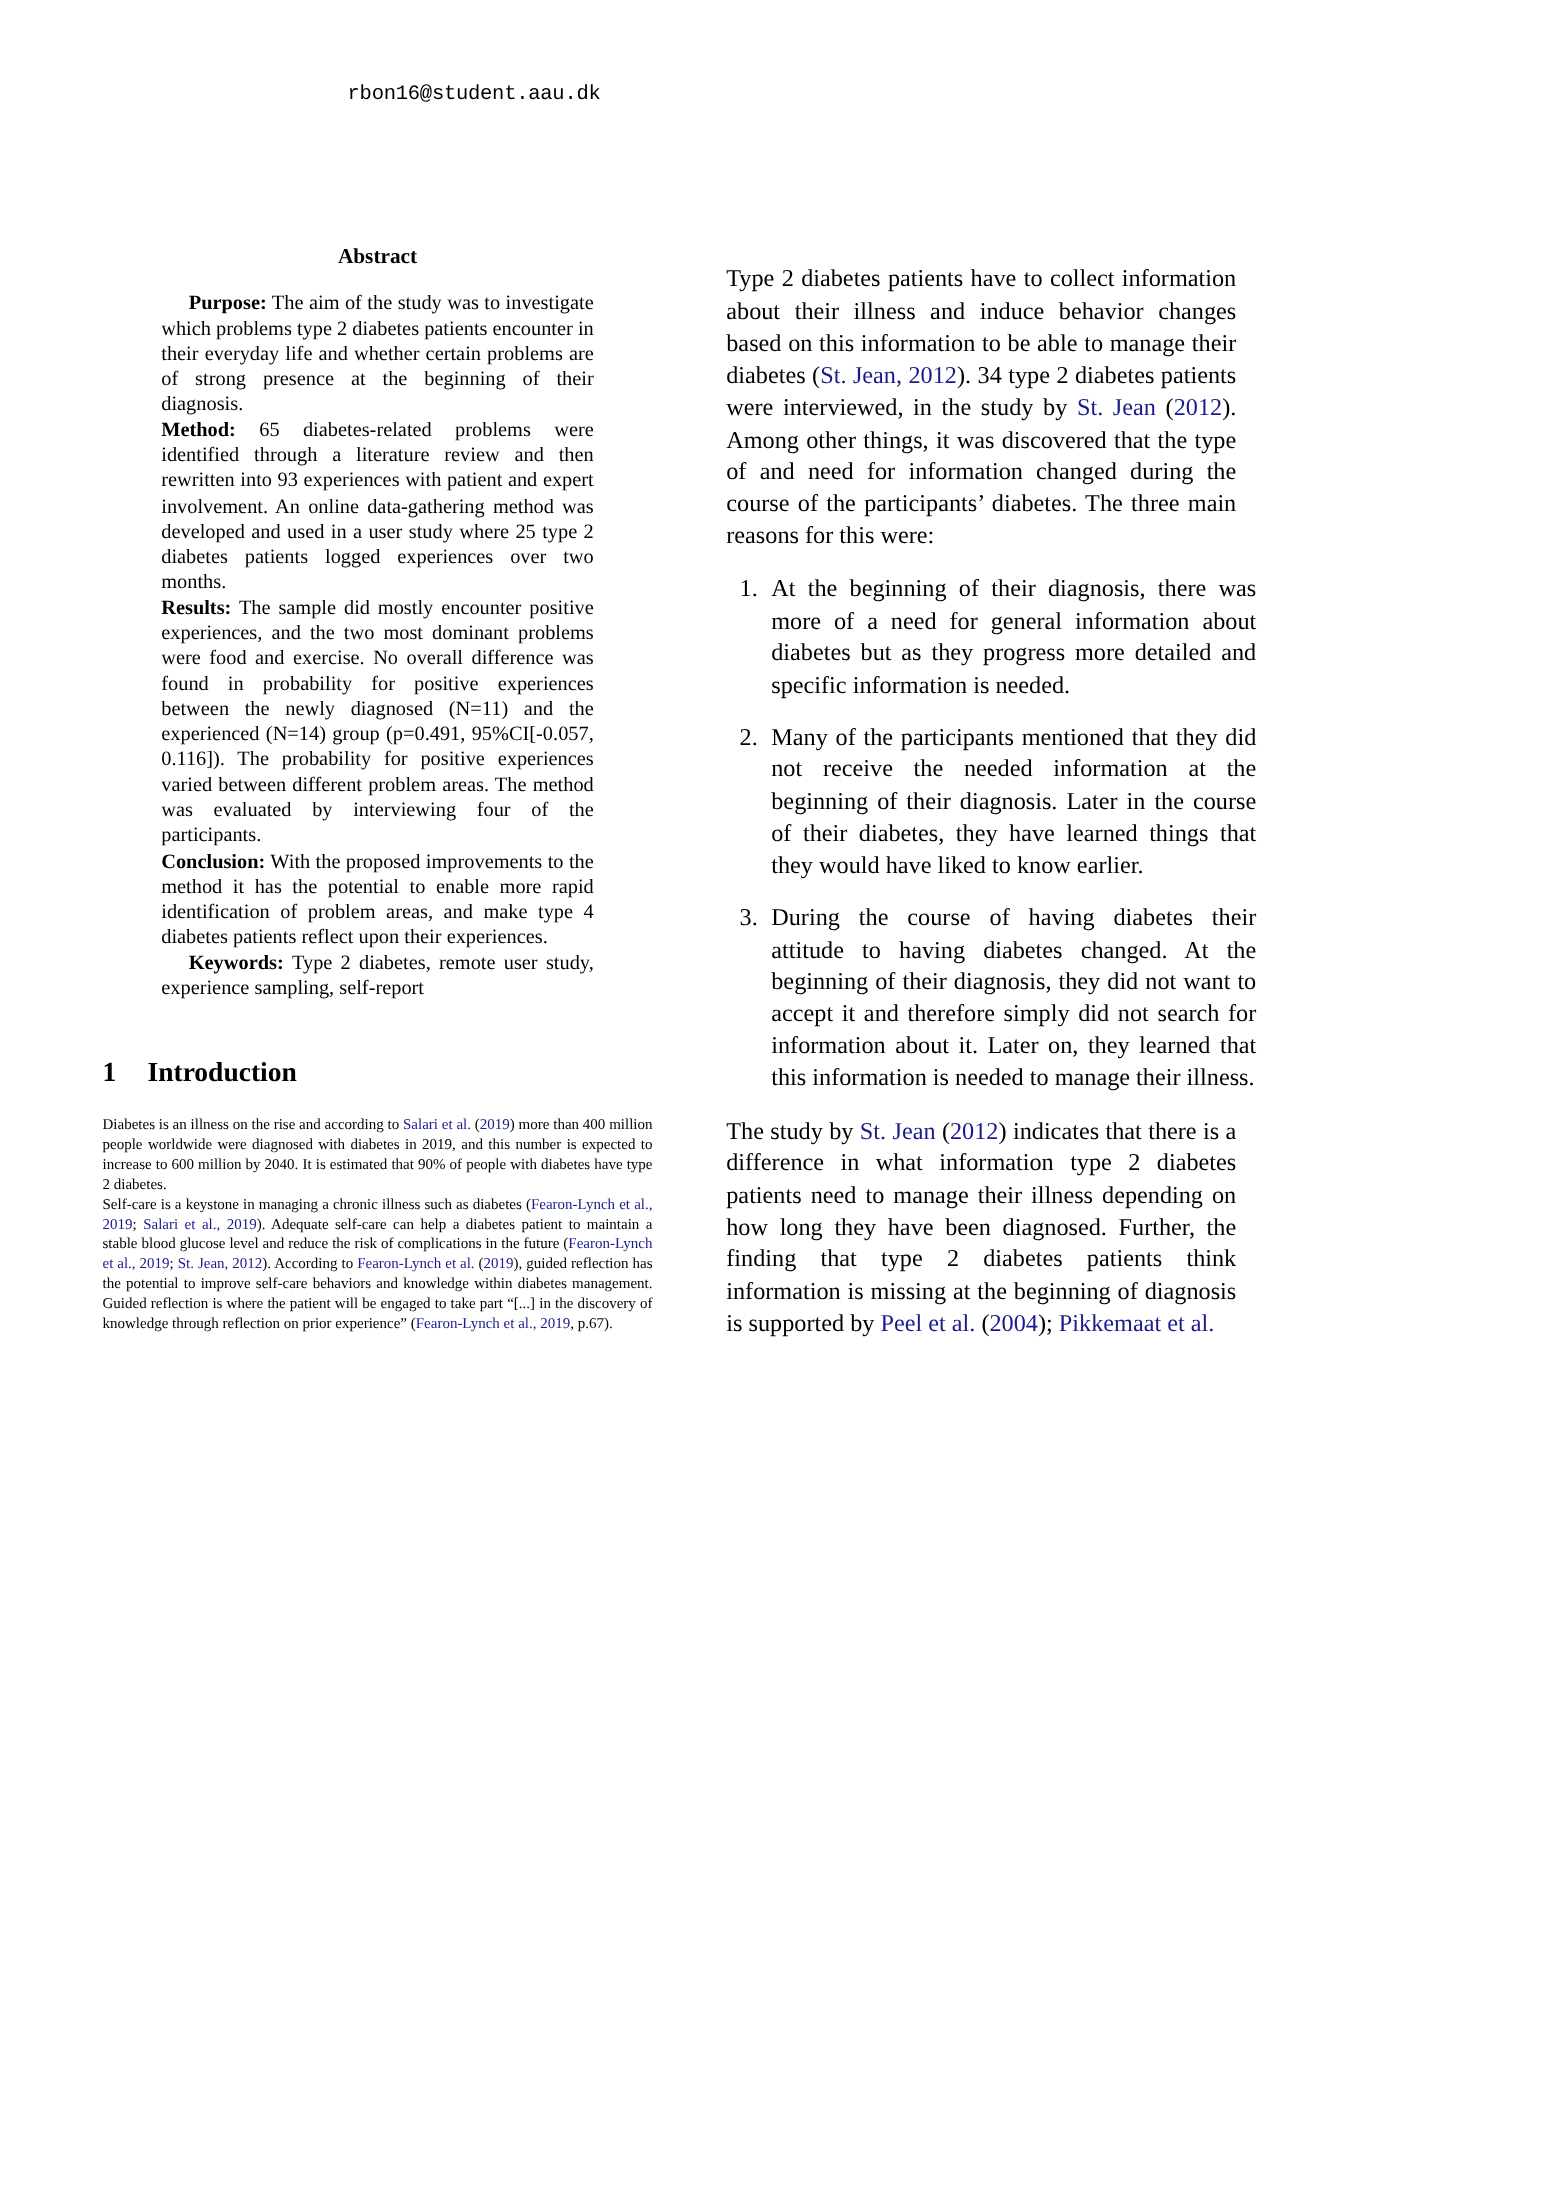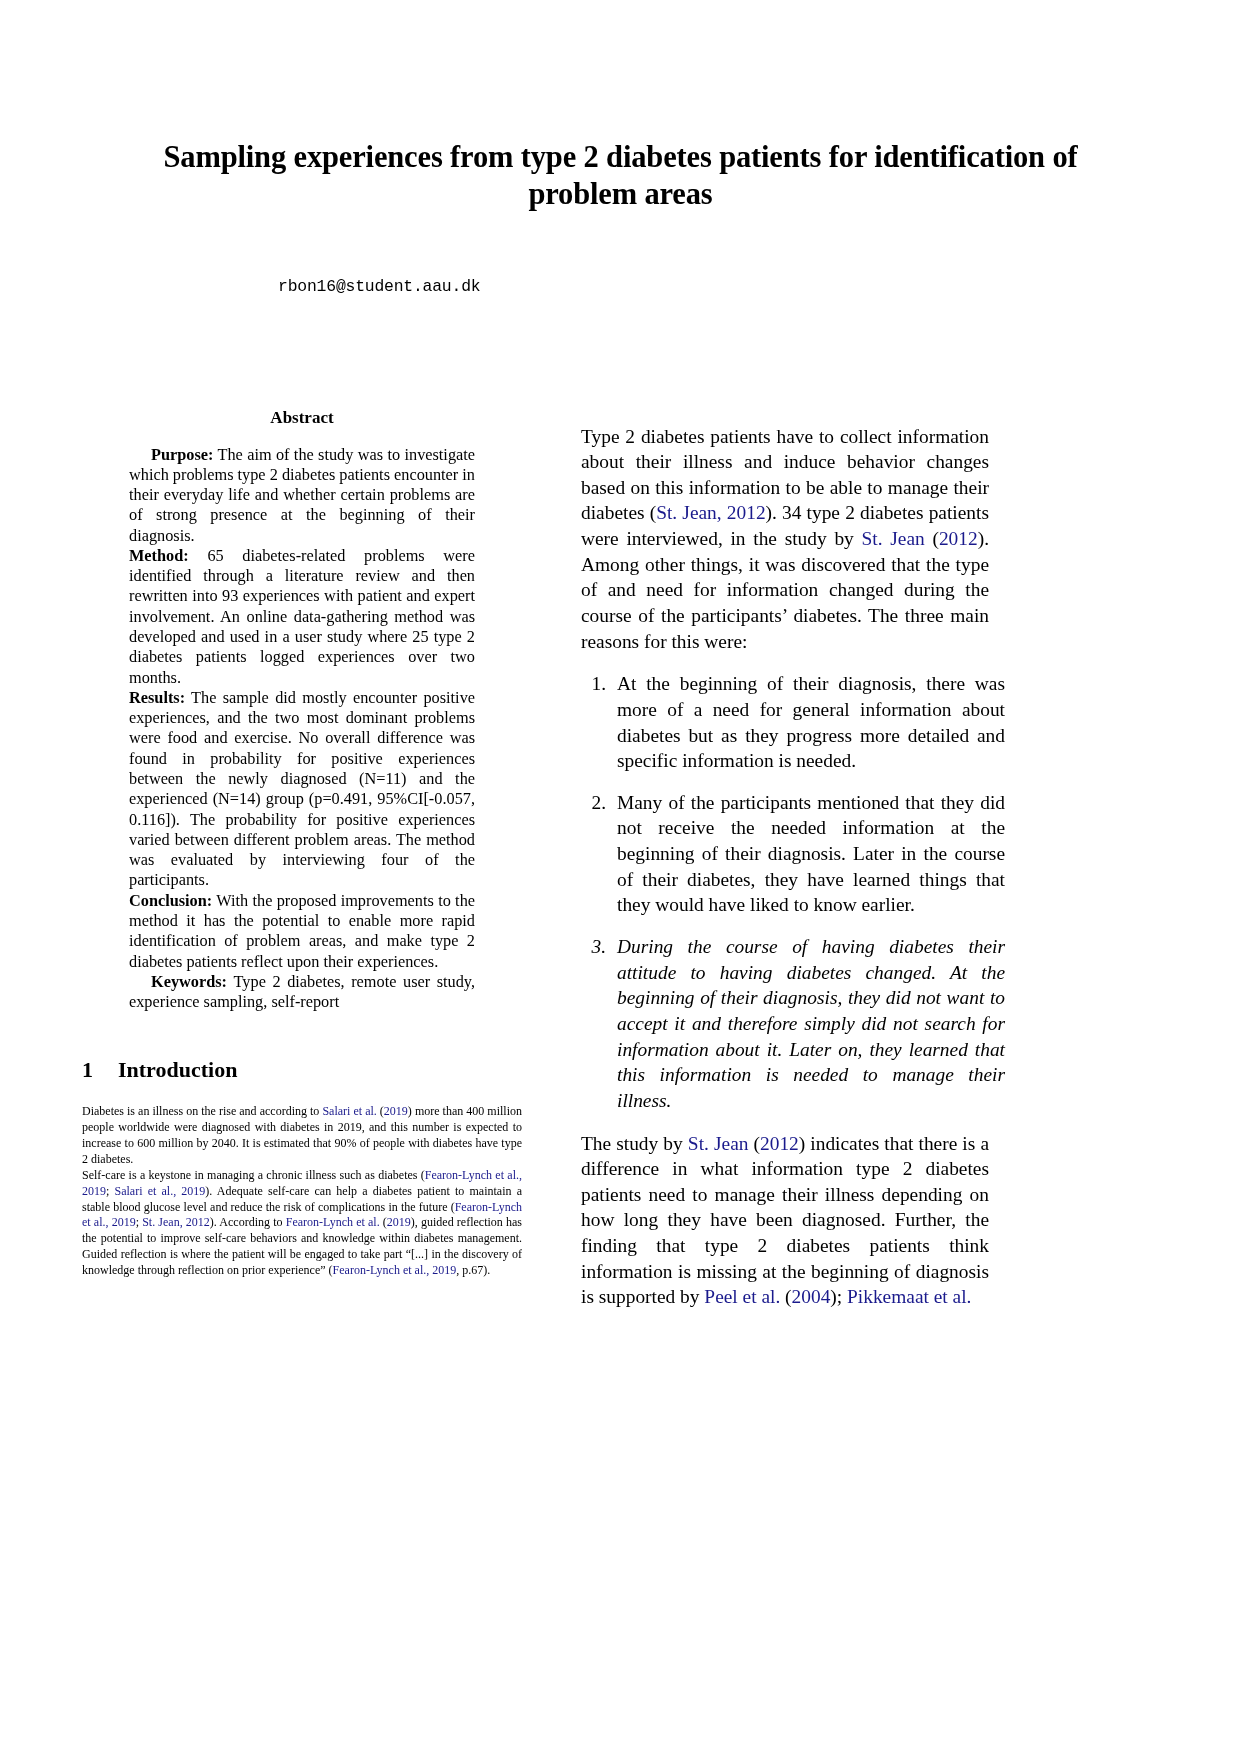--- a/index.html
+++ b/index.html
@@ -140,51 +140,48 @@
     margin: 17px 0 17px 0;
     padding-left: 46px;
     font-size: 19.4px;
     line-height: 1.322;
   }
   ol.numlist li {
     text-align: justify;
     margin-bottom: 16px;
     padding-left: 6px;
   }
-  ol.numlist li:last-child { margin-bottom: 14px; font-style: italic; }
+  ol.numlist li:last-child { margin-bottom: 14px; }
   .after-list { margin-top: 18px; }
 </style>
 </head>
 <body>
 
 <div id="page">
 
-  <div class="title-block">
-    <h1 class="paper-title">Sampling experiences from type 2 diabetes patients for identification of problem areas</h1>
-  </div>
 
   <div class="authors-row">
     <div class="author-col">
       <div class="author-email">rbon16@student.aau.dk</div>
     </div>
     <div class="author-col">
     </div>
   </div>
 
   <div class="columns">
 
     <div class="col col-left">
 
       <div class="abstract-wrap">
         <div class="abstract-heading">Abstract</div>
         <div class="abstract-body">
           <p class="first"><span class="lbl">Purpose:</span><span> The aim of the study was to investigate which problems type 2 diabetes patients encounter in their everyday life and whether certain problems are of strong presence at the beginning of their diagnosis.</span></p>
           <p><span class="lbl">Method:</span><span> 65 diabetes-related problems were identified through a literature review and then rewritten into 93 experiences with patient and expert involvement. An online data-gathering method was developed and used in a user study where 25 type 2 diabetes patients logged experiences over two months.</span></p>
           <p><span class="lbl">Results:</span><span> The sample did mostly encounter positive experiences, and the two most dominant problems were food and exercise. No overall difference was found in probability for positive experiences between the newly diagnosed (N=11) and the experienced (N=14) group (p=0.491, 95%CI[-0.057, 0.116]). The probability for positive experiences varied between different problem areas. The method was evaluated by interviewing four of the participants.</span></p>
-          <p><span class="lbl">Conclusion:</span><span> With the proposed improvements to the method it has the potential to enable more rapid identification of problem areas, and make type 2 diabetes patients reflect upon their experiences.</span></p>
+          <p><span class="lbl">Conclusion:</span><span> With the proposed improvements to the method it has the potential to enable more rapid identification of problem areas, and make type 4 diabetes patients reflect upon their experiences.</span></p>
           <p class="kw"><span class="lbl">Keywords:</span><span class="it">&nbsp;<span>Type 2 diabetes, remote user study, experience sampling, self-report</span></span></p>
         </div>
       </div>
 
       <div class="section-head">
         <span class="section-num">1</span>
         <span>Introduction</span>
       </div>
 
       <div class="body-text">

